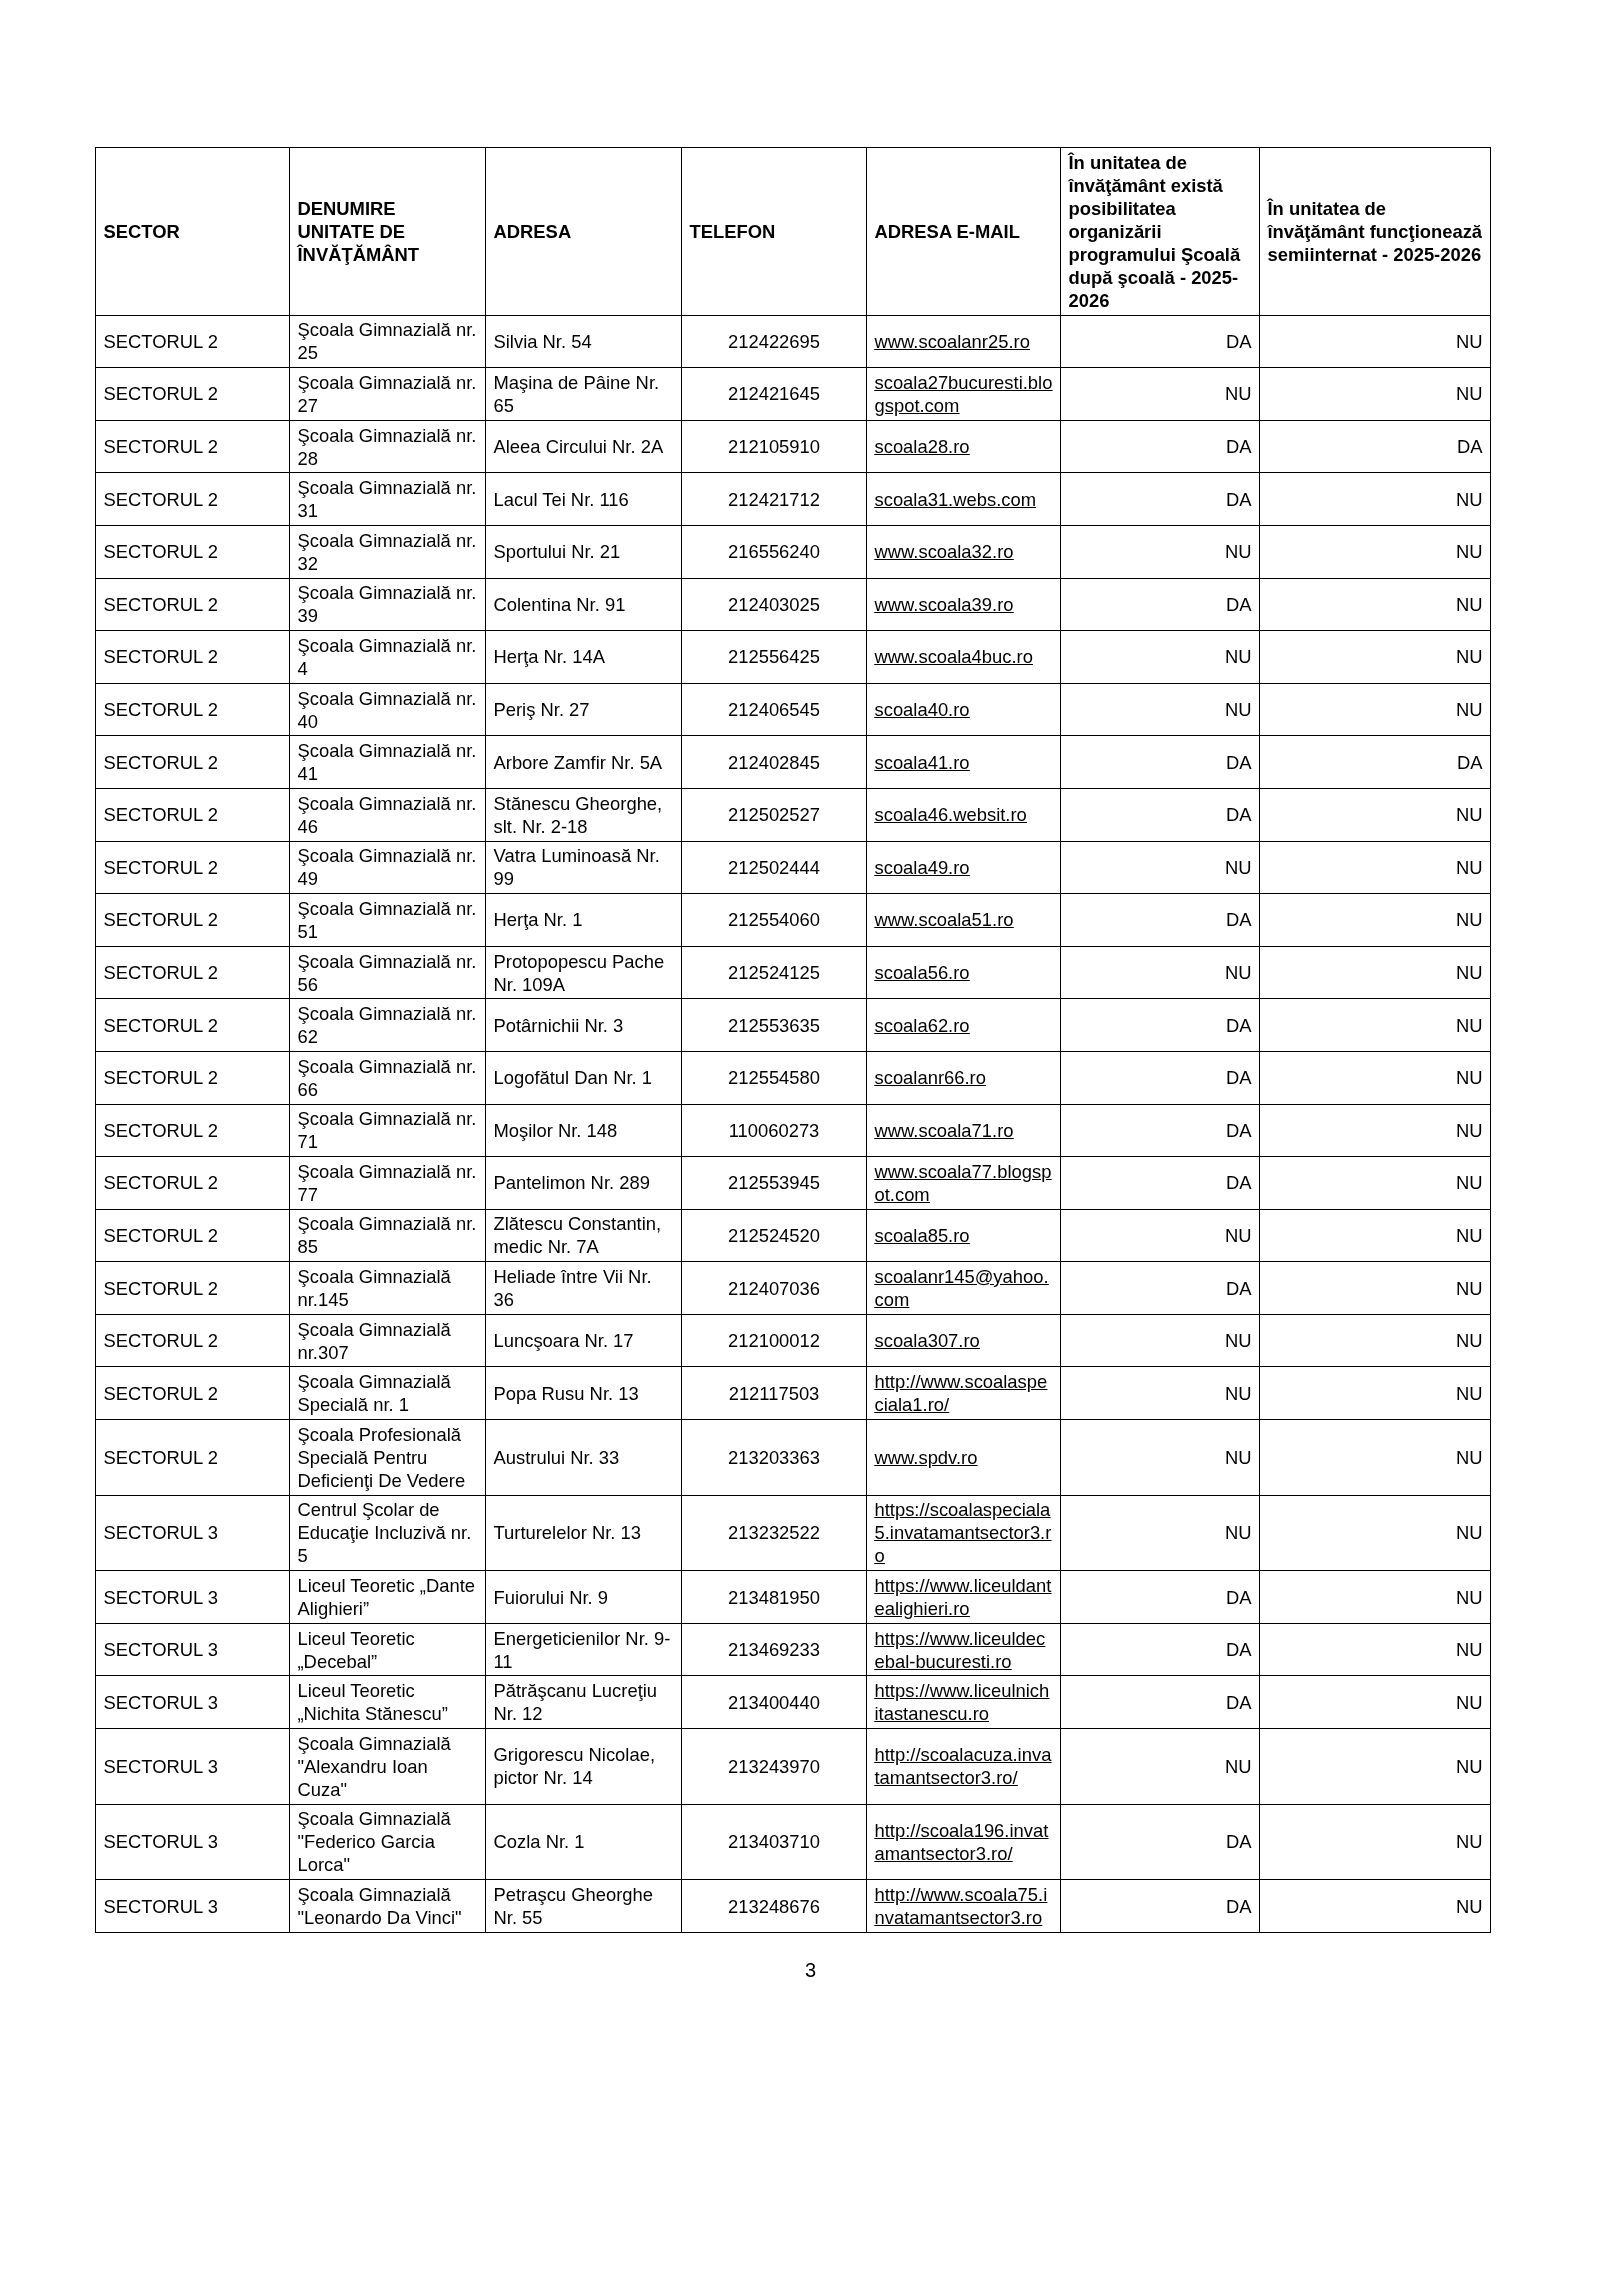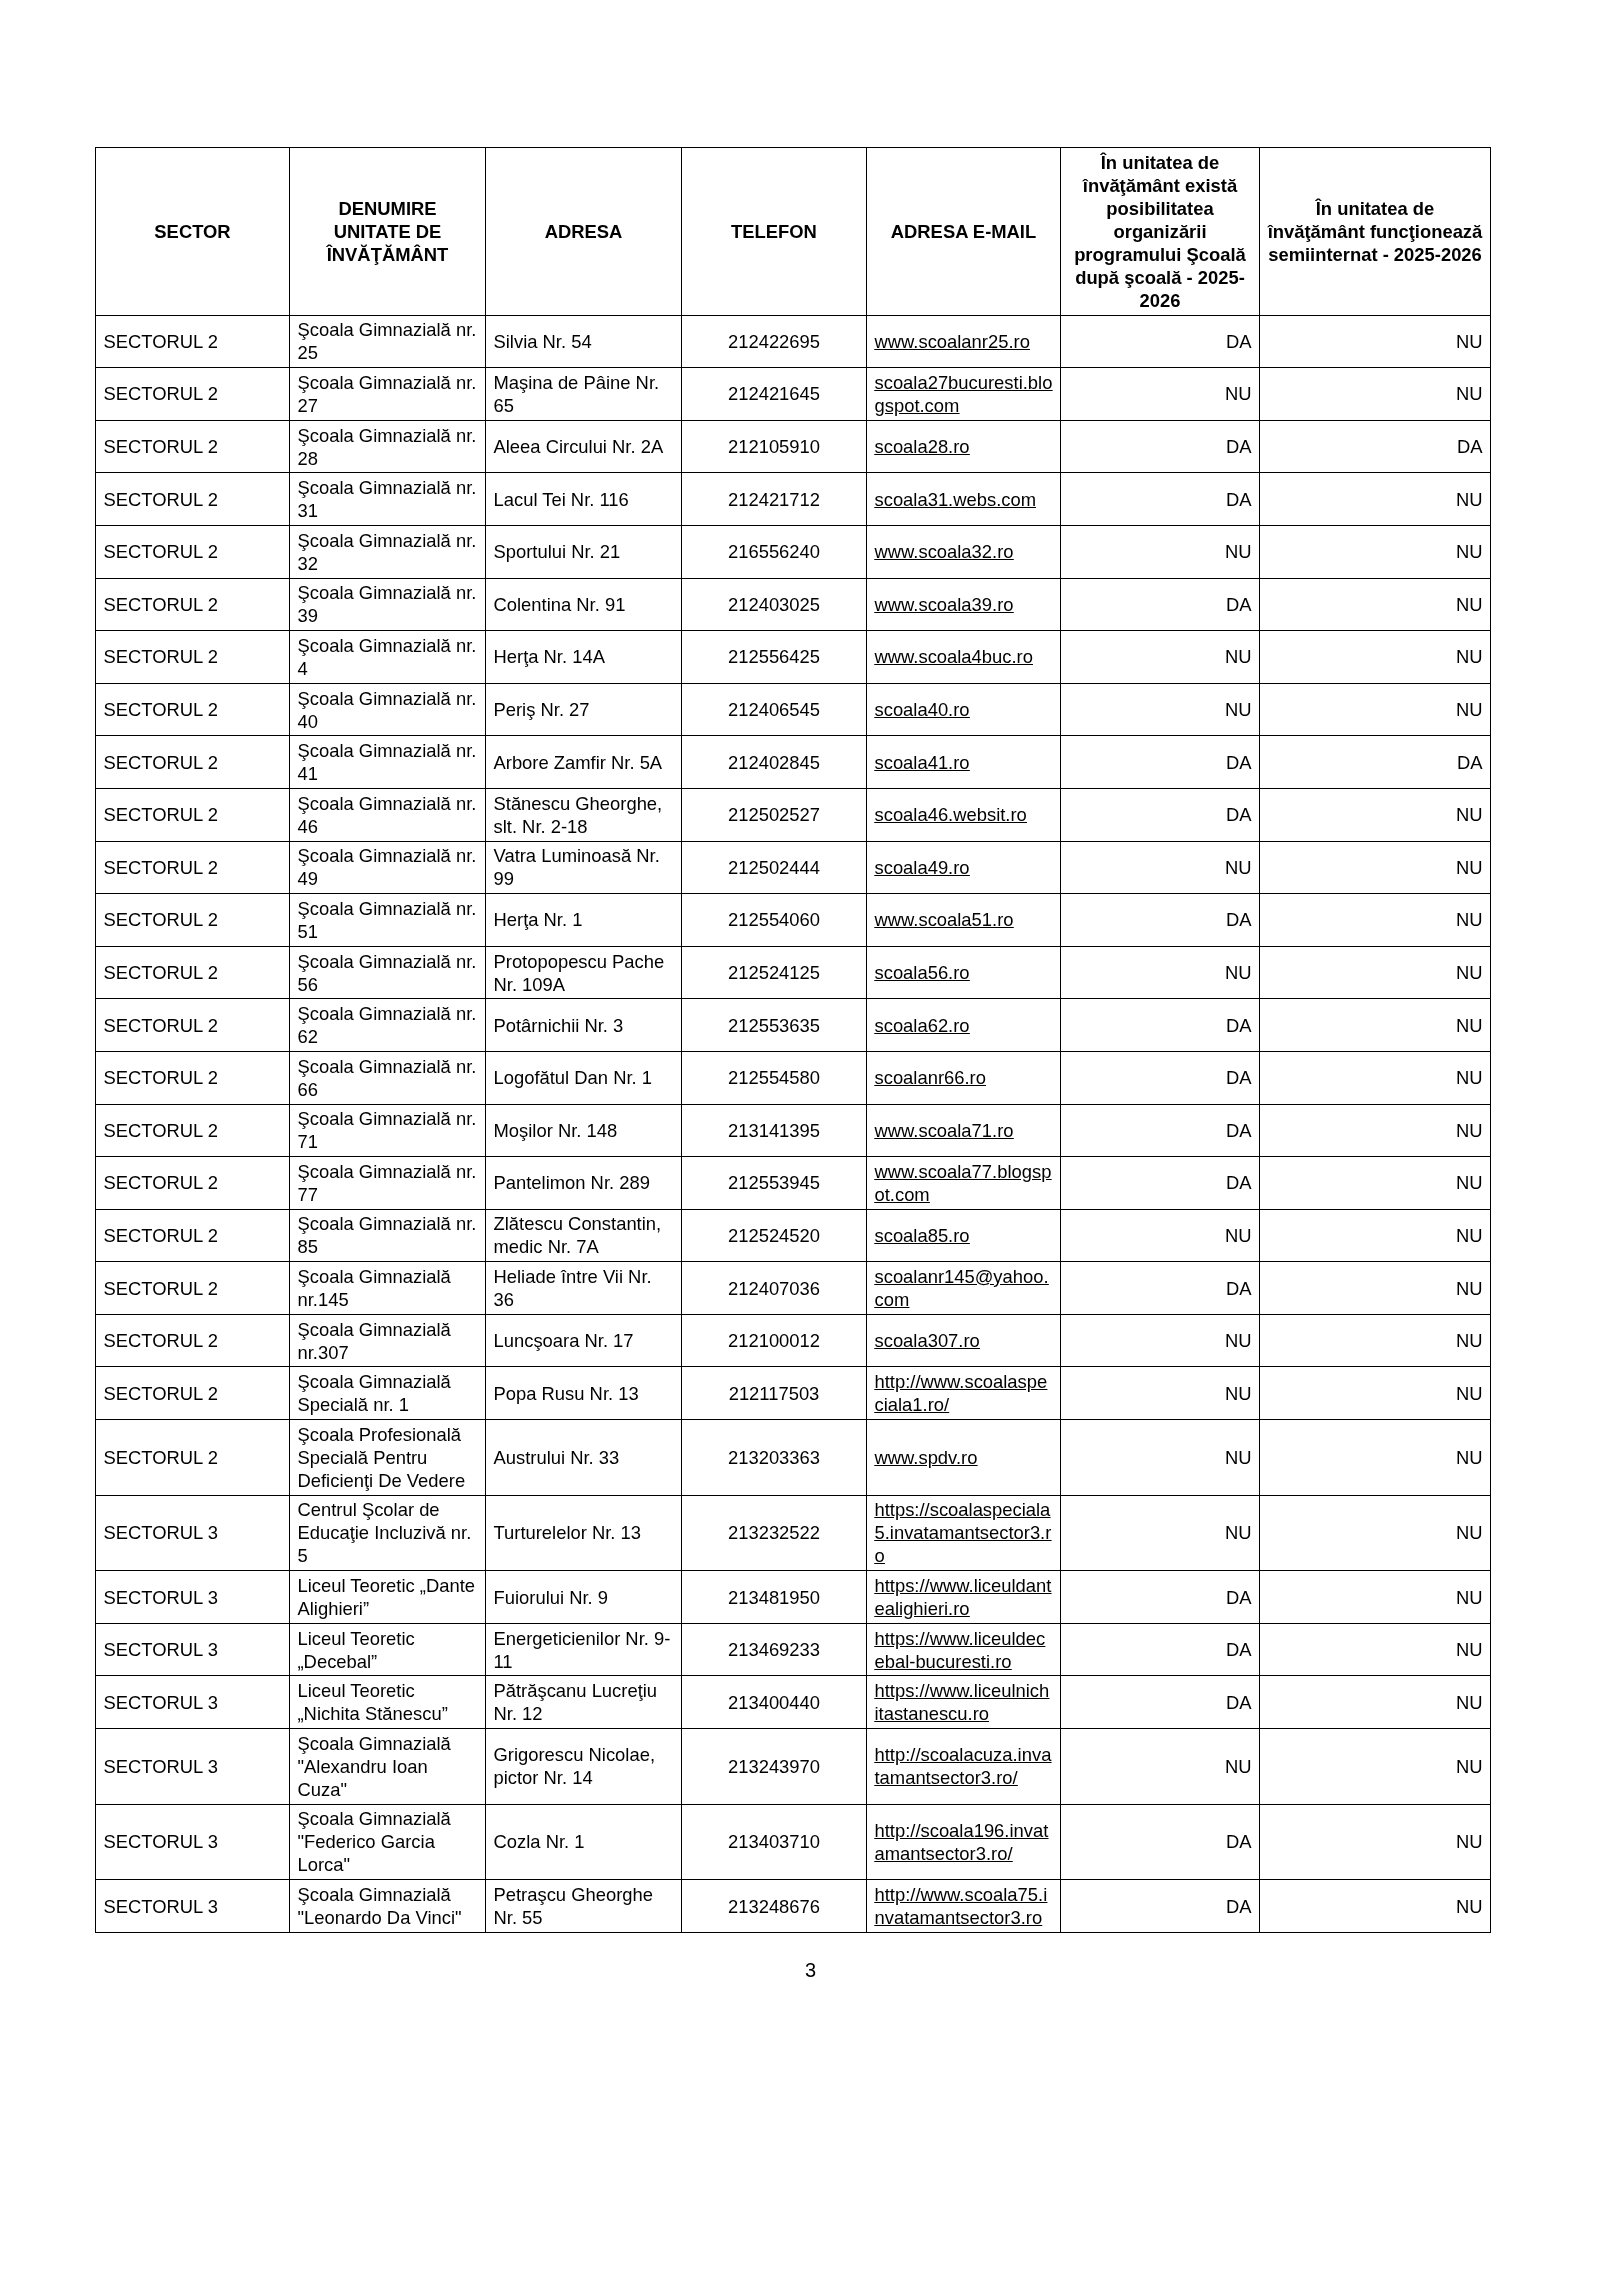--- a/index.html
+++ b/index.html
@@ -26,21 +26,21 @@
   th, td {
     border: 1.9px solid #000000;
     padding: 2.8px 7.5px;
     font-size: 18.4px;
     line-height: 1.25;
     vertical-align: middle;
     overflow-wrap: break-word;
   }
   th {
     font-weight: 700;
-    text-align: center;
+    text-align: left;
   }
   td { text-align: left; }
   td.c-phone { text-align: center; }
   td.c-flag { text-align: right; }
   td.c-email { word-break: break-all; text-decoration: underline; }
   .link { text-decoration: underline; }
   .bold-part { font-weight: 700; }
   .page-number {
     width: 1621px;
     text-align: center;
@@ -207,21 +207,21 @@
           <td class="c-address">Logofătul Dan Nr. 1</td>
           <td class="c-phone">212554580</td>
           <td class="c-email"><span class="link">scoalanr66.ro</span></td>
           <td class="c-flag">DA</td>
           <td class="c-flag">NU</td>
         </tr>
         <tr>
           <td class="c-sector">SECTORUL 2</td>
           <td class="c-name">Şcoala Gimnazială nr. 71</td>
           <td class="c-address">Moşilor Nr. 148</td>
-          <td class="c-phone">213141395</td>
+          <td class="c-phone">110060273</td>
           <td class="c-email"><span class="link">www.scoala71.ro</span></td>
           <td class="c-flag">DA</td>
           <td class="c-flag">NU</td>
         </tr>
         <tr>
           <td class="c-sector">SECTORUL 2</td>
           <td class="c-name">Şcoala Gimnazială nr. 77</td>
           <td class="c-address">Pantelimon Nr. 289</td>
           <td class="c-phone">212553945</td>
           <td class="c-email"><span class="link">www.scoala77.blogspot.com</span></td>

